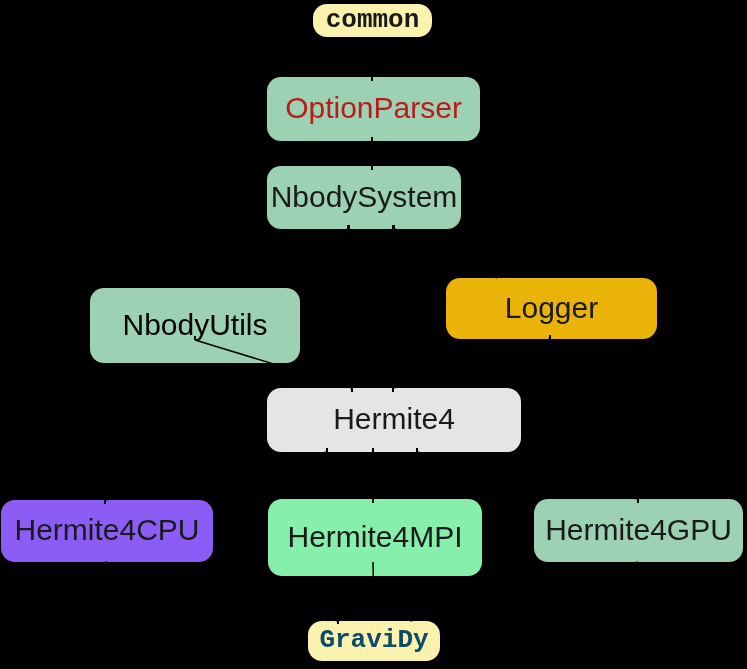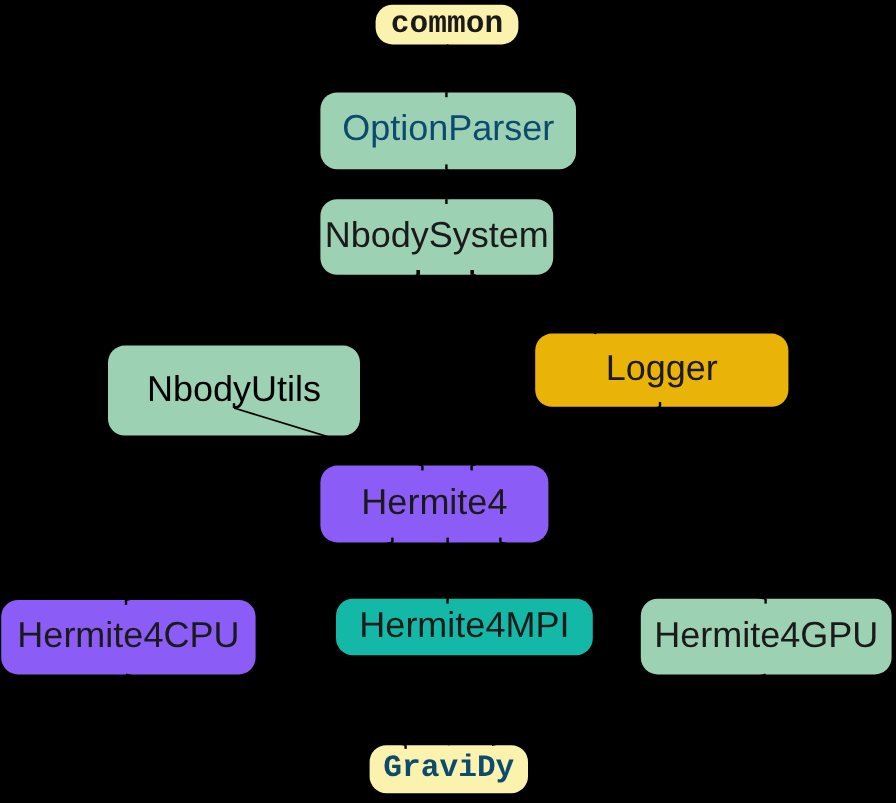--- a/index.html
+++ b/index.html
@@ -52,39 +52,39 @@
   }
 </style>
 </head>
 <body>
 
 <div class="canvas">
   <div id="nodes-layer">
       <div class="node tag" style="left: 313px; top: 4px; width: 119px; height: 33px; background: rgb(251, 242, 173); color: rgb(26, 26, 26);">
         <span class="lbl">common</span>
       </div>
-      <div class="node class" style="left: 267px; top: 77px; width: 213px; height: 64px; background: rgb(156, 209, 179); color: #0c4a6e;">
+      <div class="node class" style="left: 267px; top: 77px; width: 213px; height: 64px; background: rgb(156, 209, 179); color: #b91c1c;">
         <span class="lbl">OptionParser</span>
       </div>
       <div class="node class" style="left: 267px; top: 166px; width: 194px; height: 63px; background: rgb(156, 209, 179); color: rgb(26, 26, 26);">
         <span class="lbl">NbodySystem</span>
       </div>
       <div class="node class" style="left: 90px; top: 288px; width: 210px; height: 75px; background: rgb(156, 209, 179); color: #000000;">
         <span class="lbl">NbodyUtils</span>
       </div>
       <div class="node class" style="left: 446px; top: 278px; width: 211px; height: 61px; background: #eab308; color: rgb(26, 26, 26);">
         <span class="lbl">Logger</span>
       </div>
-      <div class="node highlight" style="left: 267px; top: 388px; width: 190px; height: 64px; background: #8b5cf6; color: rgb(26, 26, 26);">
+      <div class="node highlight" style="left: 267px; top: 388px; width: 254px; height: 64px; background: #e5e5e5; color: rgb(26, 26, 26);">
         <span class="lbl">Hermite4</span>
       </div>
       <div class="node class" style="left: 1px; top: 500px; width: 212px; height: 62px; background: #8b5cf6; color: rgb(26, 26, 26);">
         <span class="lbl">Hermite4CPU</span>
       </div>
-      <div class="node class" style="left: 268px; top: 499px; width: 214px; height: 47px; background: #14b8a6; color: rgb(26, 26, 26); margin-left: 12px;">
+      <div class="node class" style="left: 268px; top: 499px; width: 214px; height: 77px; background: #86efac; color: rgb(26, 26, 26);">
         <span class="lbl">Hermite4MPI</span>
       </div>
       <div class="node class" style="left: 534px; top: 499px; width: 209px; height: 63px; background: rgb(156, 209, 179); color: rgb(26, 26, 26);">
         <span class="lbl">Hermite4GPU</span>
       </div>
       <div class="node tag" style="left: 308px; top: 621px; width: 132px; height: 40px; background: rgb(251, 242, 173); color: #0c4a6e;">
         <span class="lbl">GraviDy</span>
       </div>
     </div>
   <svg class="edges" id="edges-layer" width="747" height="669">

